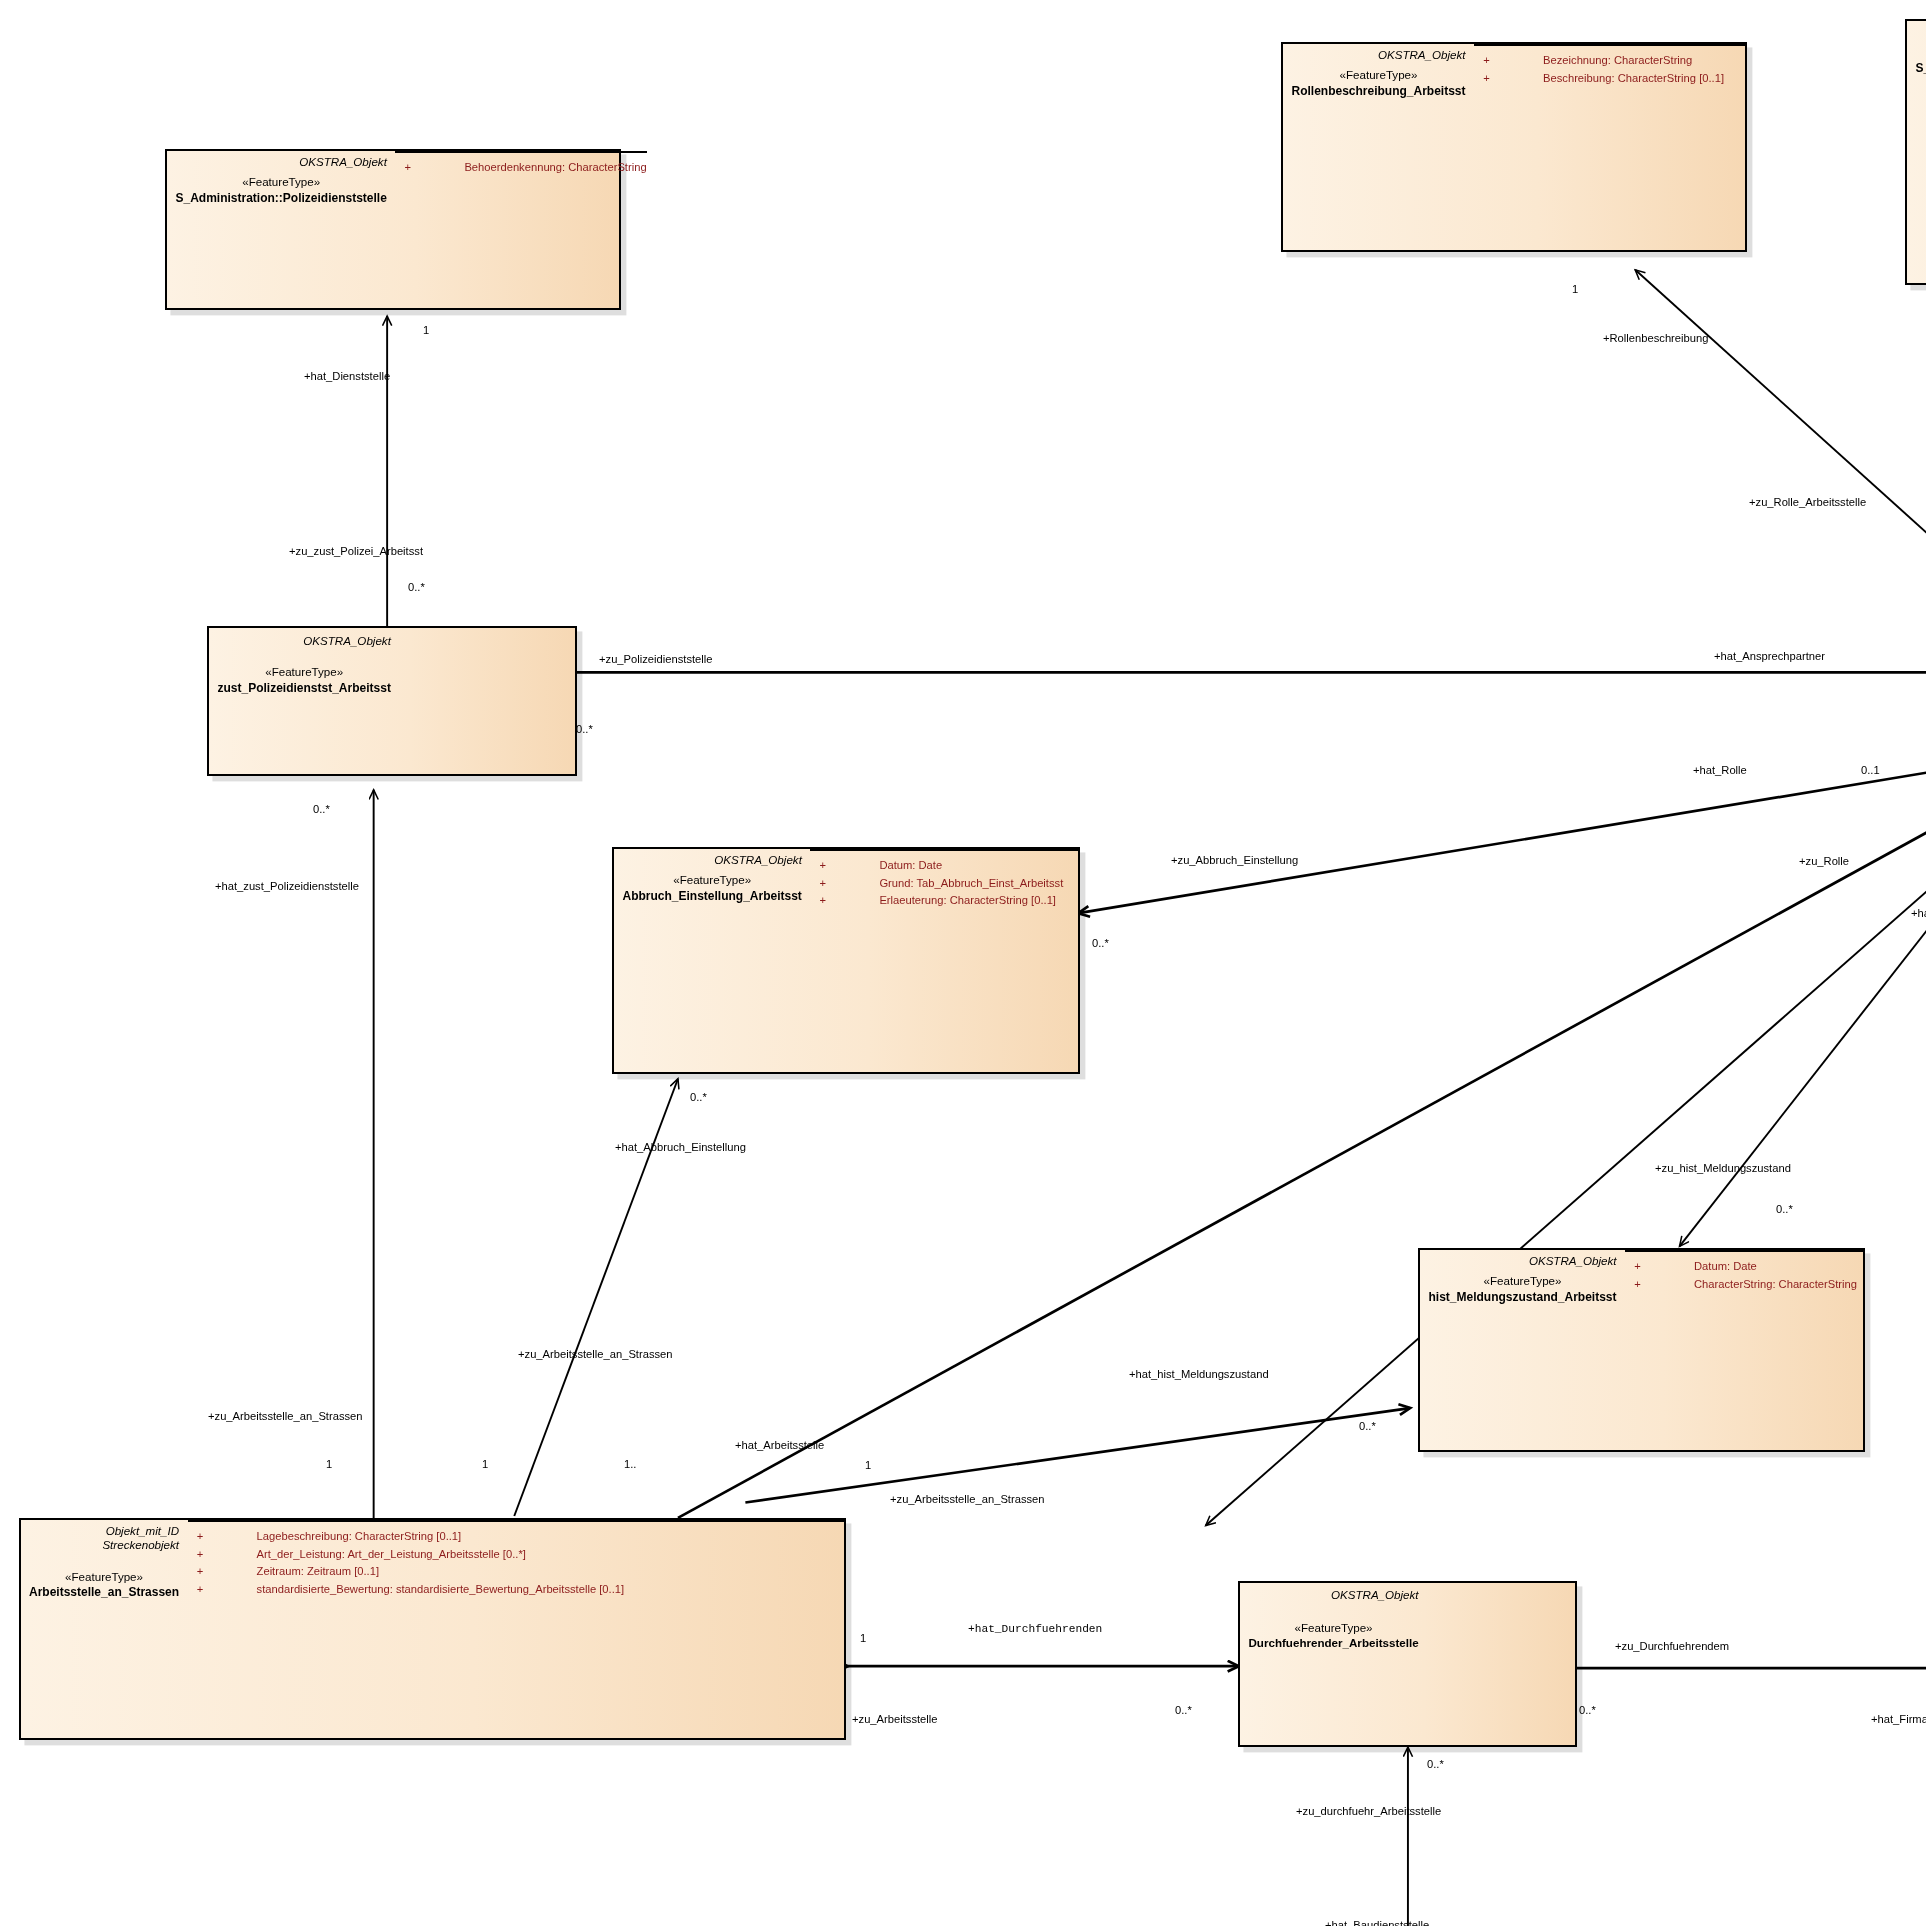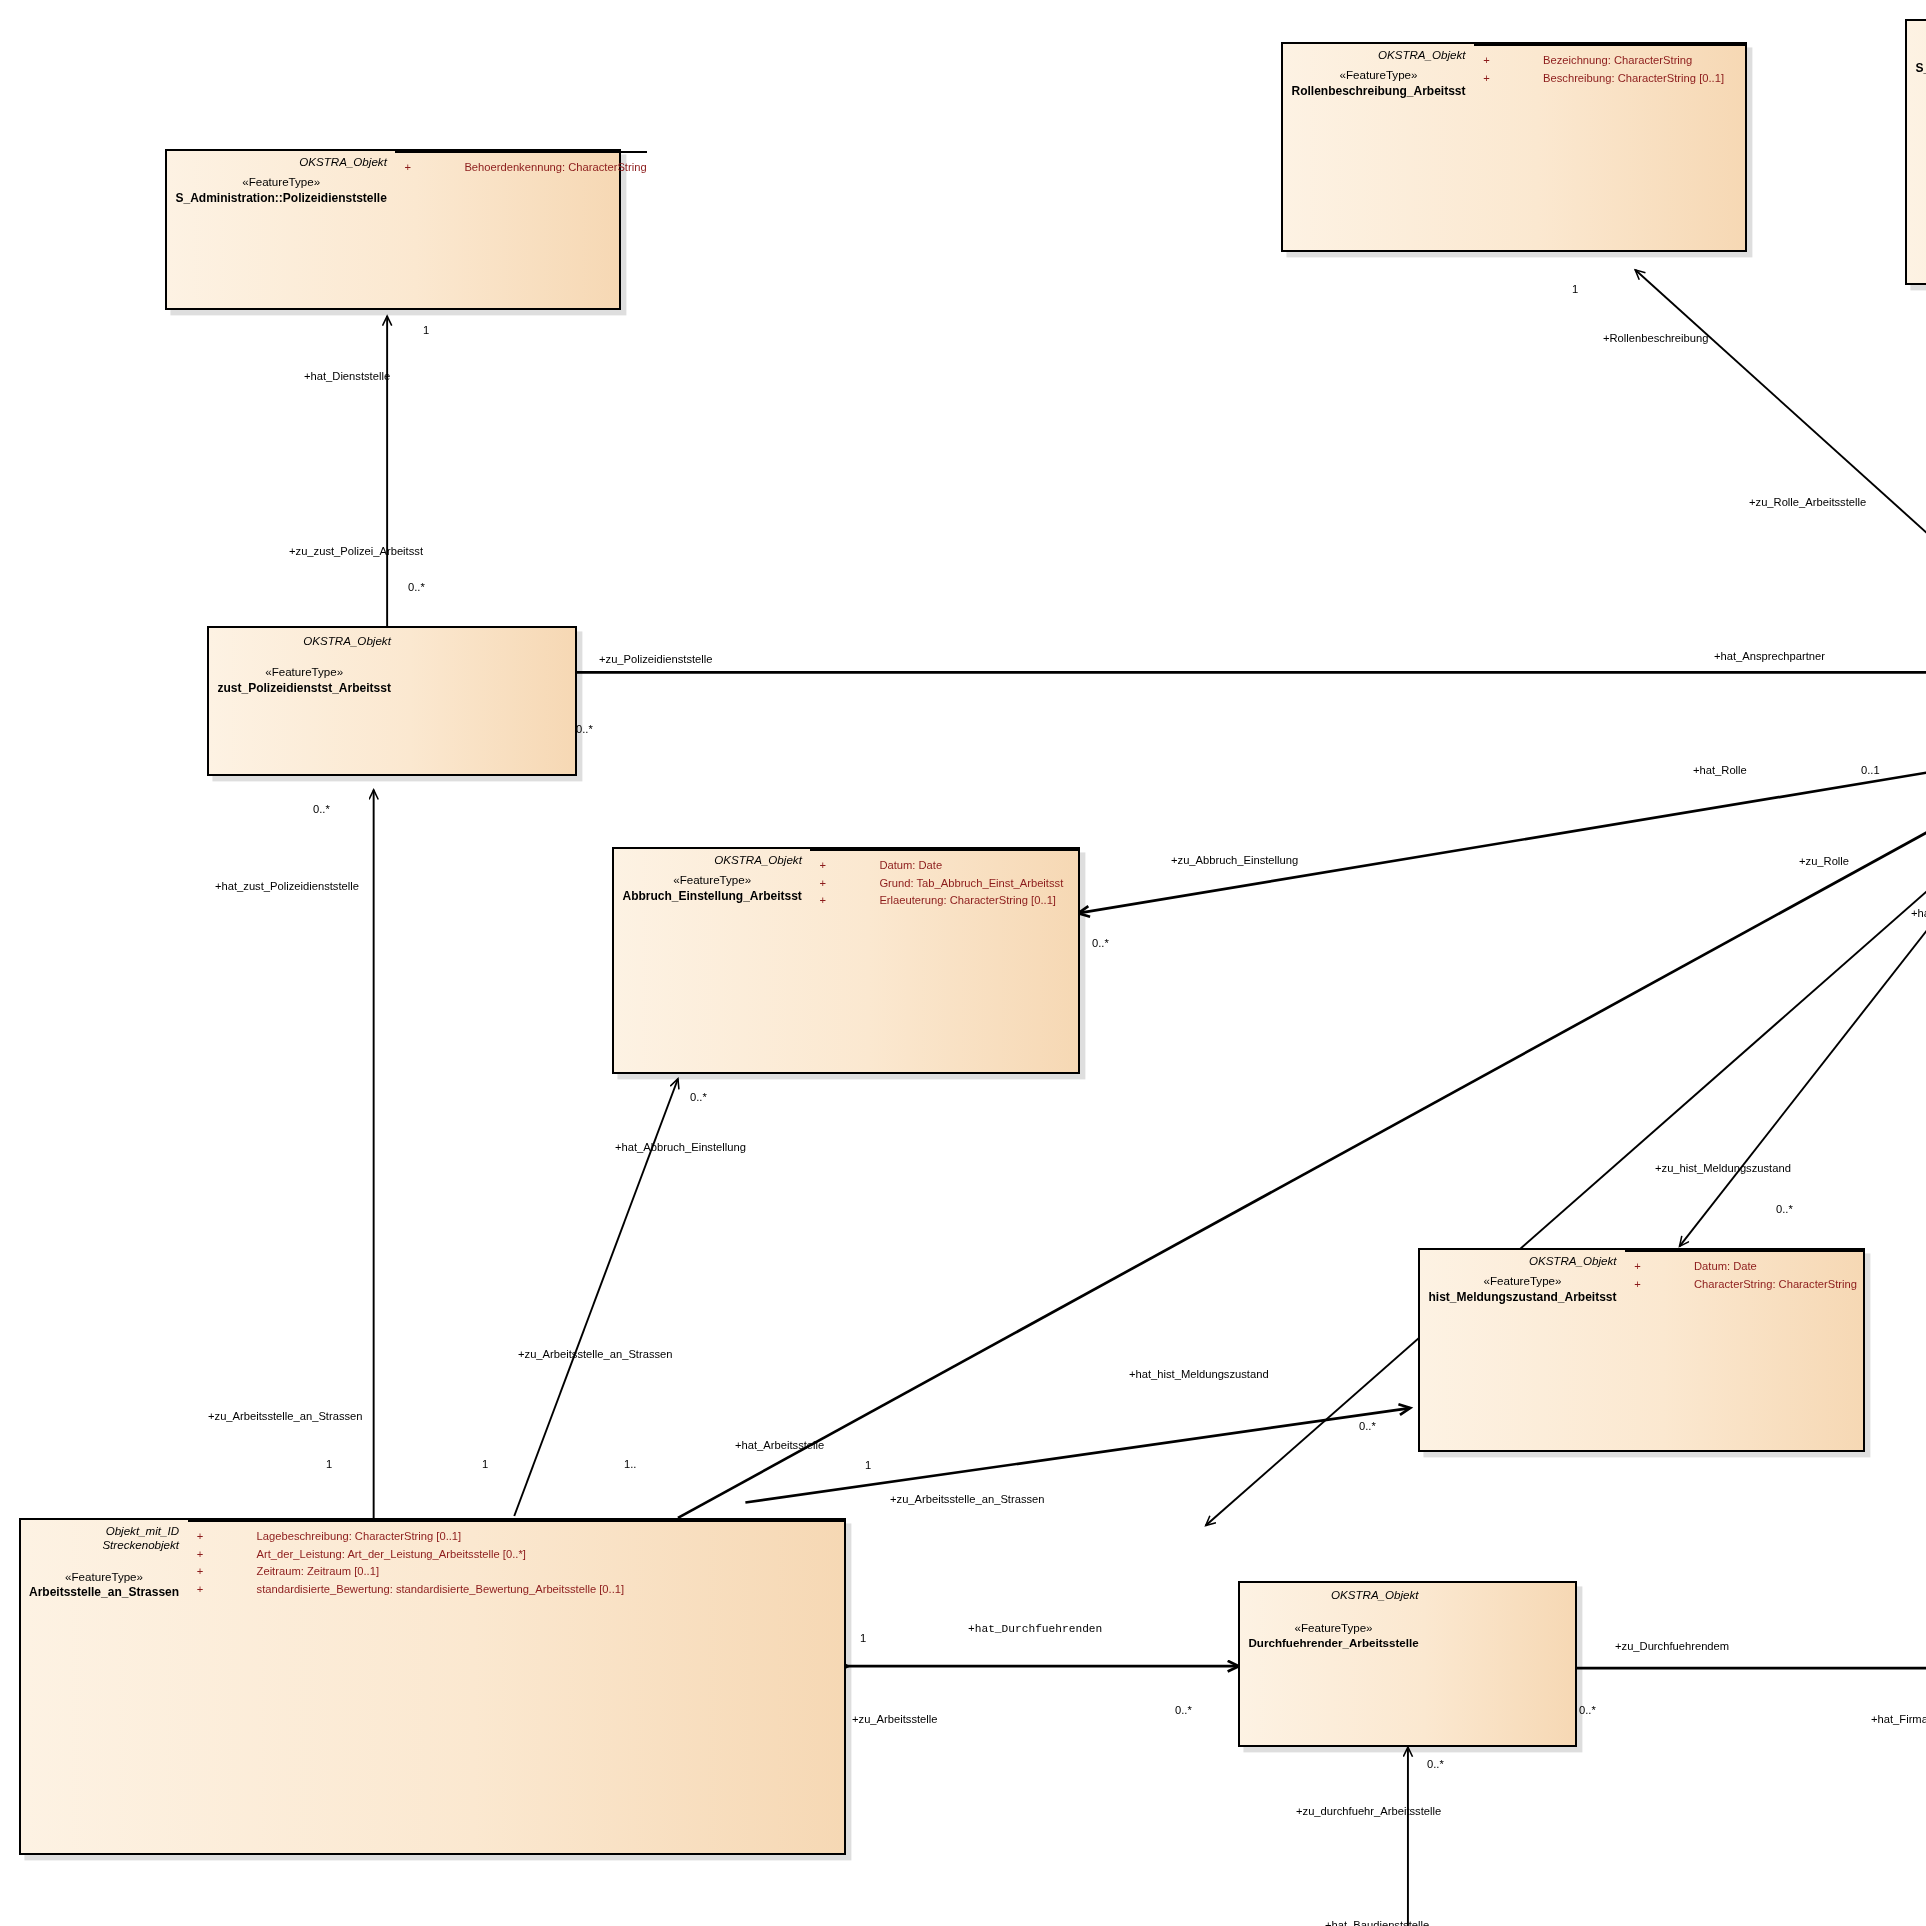--- a/index.html
+++ b/index.html
@@ -231,21 +231,21 @@
         <span class="attr-plus">+</span>
         <span class="attr-text">Datum: Date</span>
       </div>
       <div class="attr-row">
         <span class="attr-plus">+</span>
         <span class="attr-text">CharacterString: CharacterString</span>
       </div>
     </div>
   </div>
 
-  <div class="uml-class" style="left:18.5px;top:1518px;width:827px;height:337px;">
+  <div class="uml-class" style="left:18.5px;top:1518px;width:827px;height:222px;">
     <div class="uml-head">
       <div class="uml-stereo-top">Objekt_mit_ID</div>
       <div class="uml-stereo-top">Streckenobjekt</div>
       <div class="uml-stereo" style="margin-top:17.7px;">«FeatureType»</div>
       <div class="uml-name">Arbeitsstelle_an_Strassen</div>
     </div>
     <div class="uml-attrs">
       <div class="attr-row">
         <span class="attr-plus">+</span>
         <span class="attr-text">Lagebeschreibung: CharacterString [0..1]</span>

